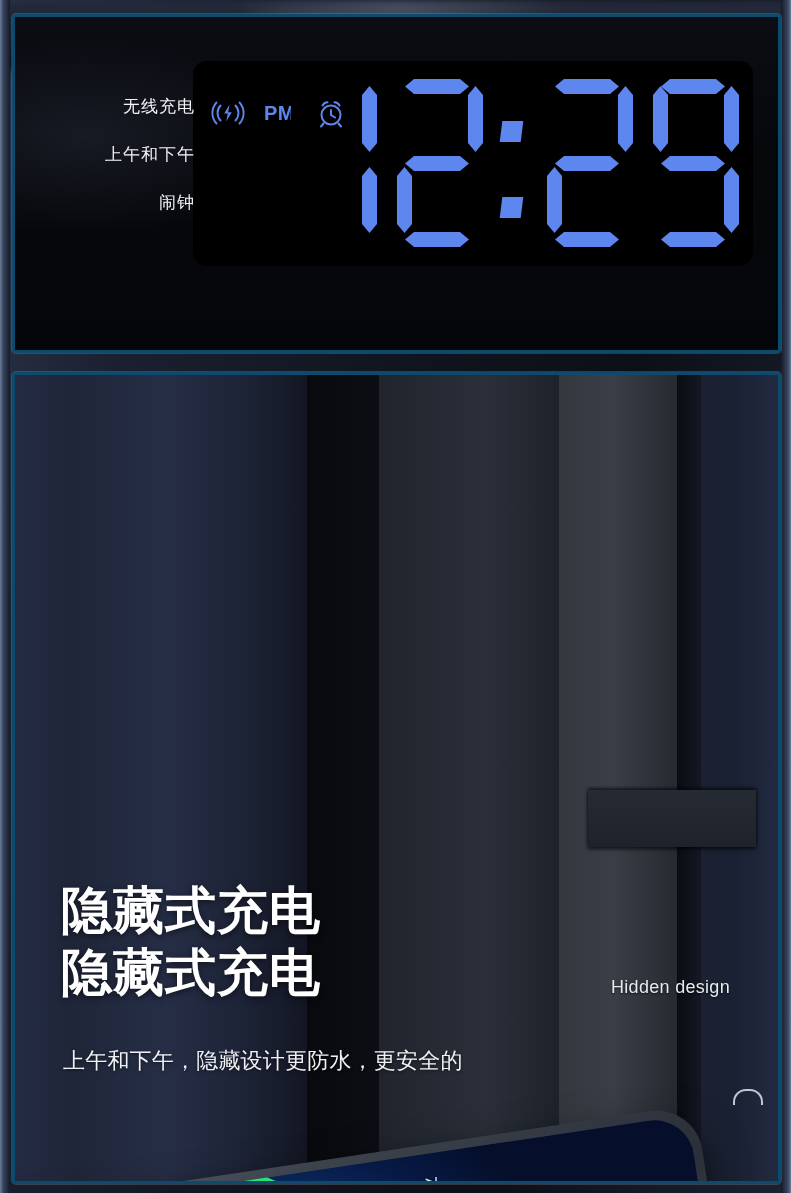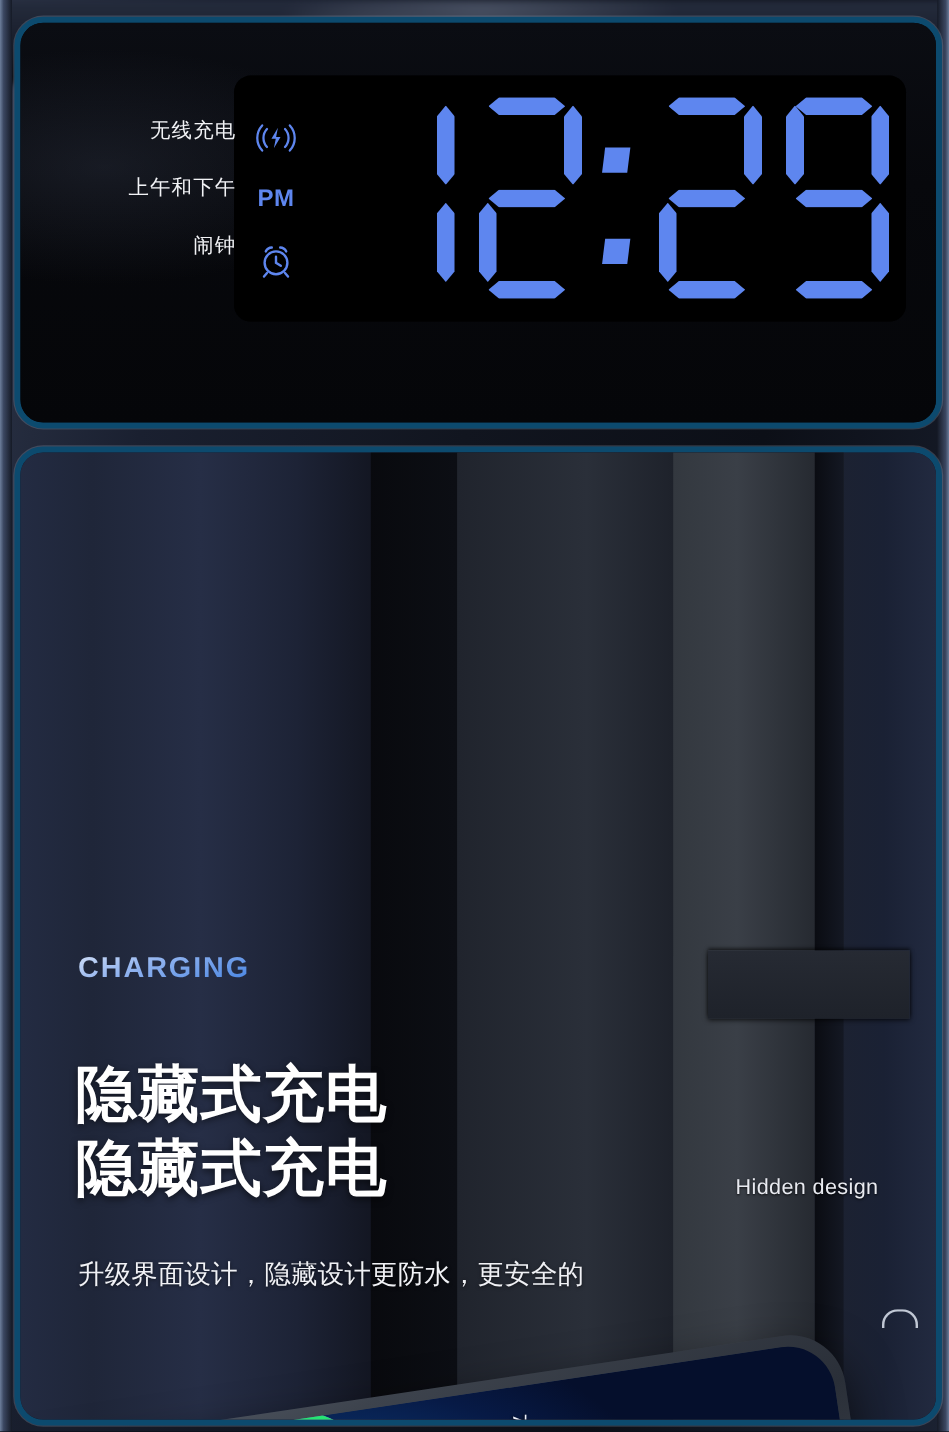--- a/index.html
+++ b/index.html
@@ -28,22 +28,22 @@
   }
   .edge-left, .edge-right{
     position:absolute; top:0; height:1193px; width:10px;
   }
   .edge-left{ left:0; background:linear-gradient(90deg,#6d7f9c 0%, #3b4761 30%, #151a26 100%); }
   .edge-right{ right:0; background:linear-gradient(270deg,#6d7f9c 0%, #3b4761 30%, #151a26 100%); }
 
   
   .card{
     position:absolute;
-    border:5px solid #0c4a6e;
-    border-radius:24px;
+    border:3px solid #0c4a6e;
+    border-radius:4px;
     overflow:hidden;
     box-shadow: 0 0 0 1px rgba(160,175,200,.25);
   }
 
   
   #panel-clock{
     left:12px; top:14px; width:763px; height:333px;
     background:#07080c;
   }
   .clock-inner{
@@ -63,21 +63,21 @@
     display:flex; flex-direction:column; gap:25px;
     text-align:right;
   }
   .labels .lbl{
     color:#f2f3f6; font-size:17px; letter-spacing:1px;
     font-family:"DejaVu Sans","Liberation Sans",sans-serif;
     white-space:nowrap;
   }
   .icon-col{
     position:absolute; left:196px; top:80px;
-    display:flex; flex-direction:column; align-items:center; gap:19px;
+    display:flex; flex-direction:row; align-items:center; gap:19px;
   }
   .icon-col .ico{ width:34px; height:32px; display:flex; align-items:center; justify-content:center; }
   .pm-text{
     color:#5e86ef; font-size:20px; font-weight:bold; letter-spacing:.5px;
     font-family:"Liberation Sans",sans-serif; line-height:32px; height:32px;
   }
 
   
   .digits{
     position:absolute; left:268px; top:62px;
@@ -319,30 +319,29 @@
     <div class="device-top-dark"></div>
     <div class="band b1"></div>
     <div class="band b2"></div>
     <div class="band b3"></div>
     <div class="band b4"></div>
     <div class="panel-rect"></div>
     <div class="arc-mark"></div>
   </div>
 
   <div class="eyebrow">
-    <span>CHARGING</span>
   </div>
 
   <div class="headline">
     <span>隐藏式充电</span>
     <span>隐藏式充电</span>
   </div>
 
   <div class="subcopy">
-    <span>升级界面设计，隐藏设计更防水，更安全的</span>
+    <span>上午和下午，隐藏设计更防水，更安全的</span>
   </div>
 
   <div class="hidden-design">Hidden design</div>
 
   <div class="phone">
     <div class="phone-body">
       <div class="phone-screen">
         <div class="ring-wrap">
           <div class="ring-track"></div>
           <div class="ring-prog"></div>

